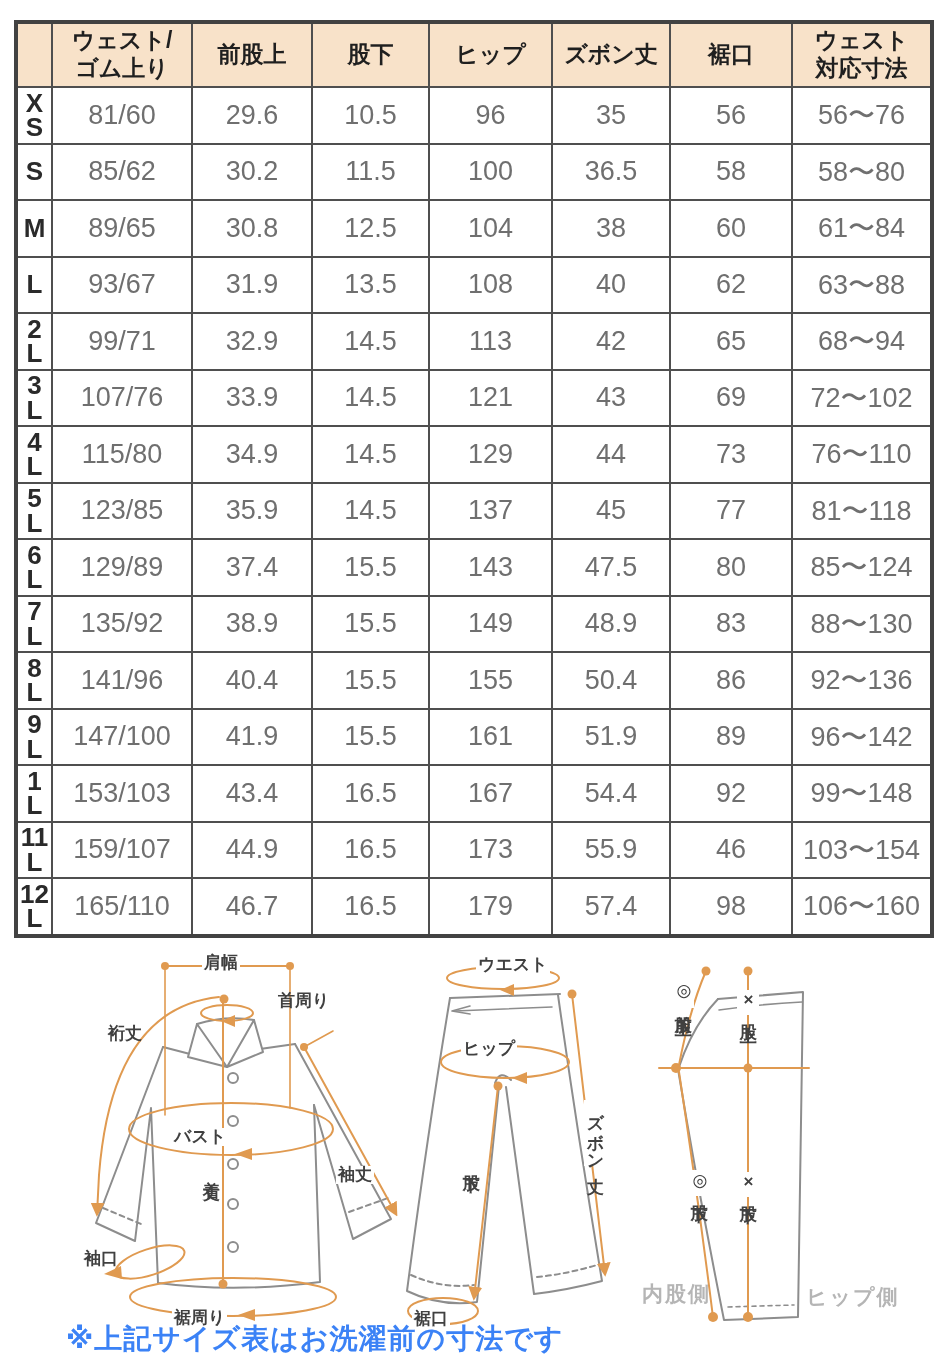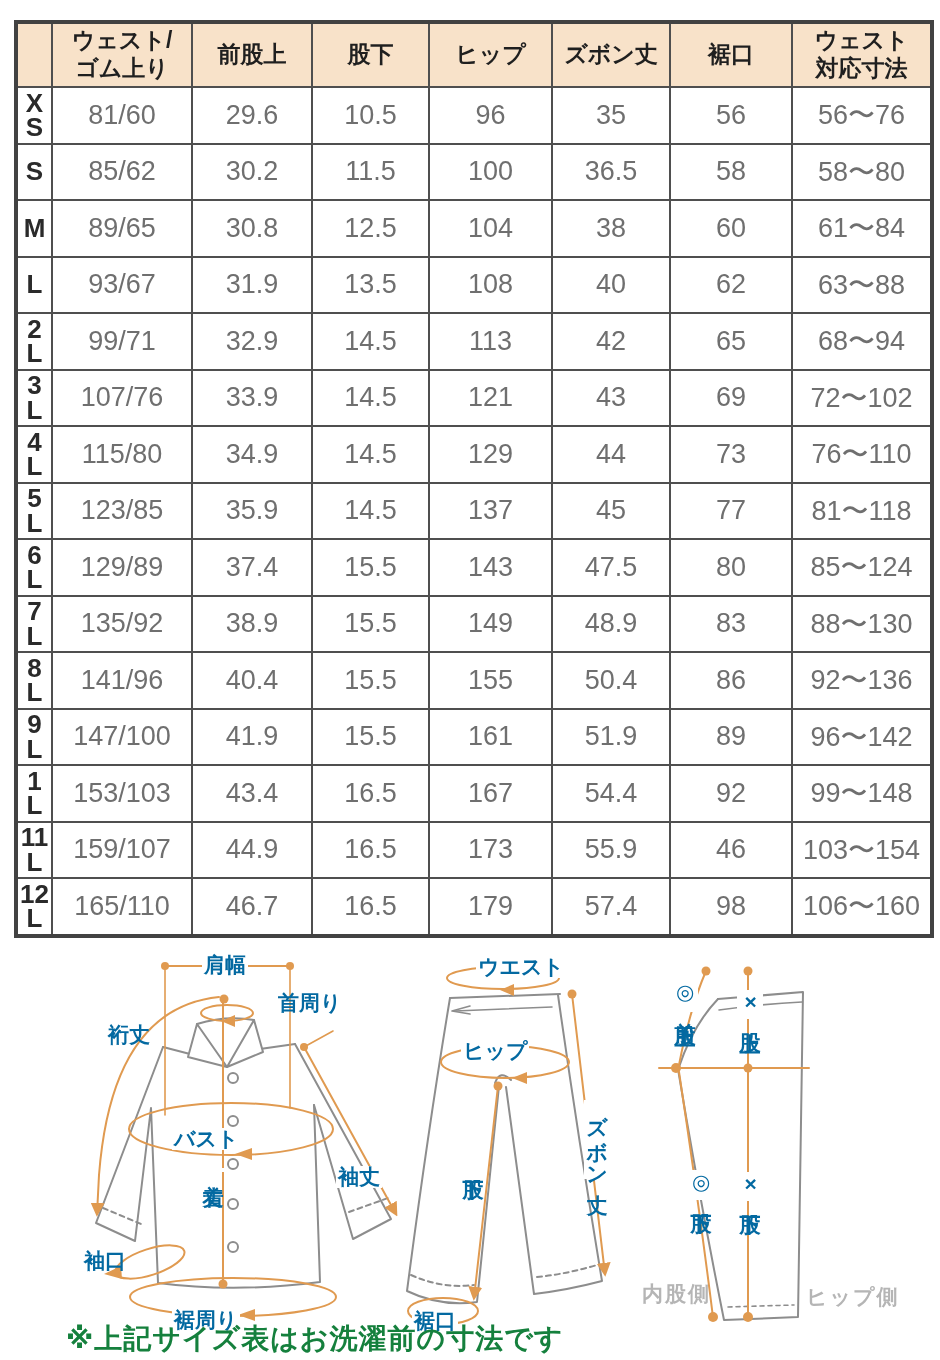--- a/index.html
+++ b/index.html
@@ -24,31 +24,31 @@
   .size-table tbody th{
     background:#ffffff;color:#2a2a2a;font-size:26px;font-weight:600;
     white-space:pre-line;line-height:0.95;
   }
   .size-table tbody td{
     color:#6f6f6f;font-size:27px;height:54.5px;background:#ffffff;
   }
   
   .diagram-svg{position:absolute;left:0;top:940px;}
   .dlabel{
-    position:absolute;font-size:21px;font-weight:bold;color:#0369a1;
+    position:absolute;font-size:17px;font-weight:bold;color:#404040;
     white-space:nowrap;line-height:1.05;
   }
   .dlabel.wbg{background:#ffffff;padding:0 2px;}
   .dlabel.vert{
     writing-mode:vertical-rl;text-orientation:upright;letter-spacing:2px;
   }
   .dlabel.muted{color:#b5b5b5;font-size:21px;letter-spacing:2px;}
   .footnote{
     position:absolute;left:66px;top:1320px;font-size:28px;font-weight:bold;
-    color:#15803d;letter-spacing:1px;
+    color:#3b82f6;letter-spacing:1px;
   }
 </style>
 </head>
 <body>
 
 <table class="size-table">
   <colgroup>
     <col style="width:36px">
       <col style="width:140px">
       <col style="width:120px">

